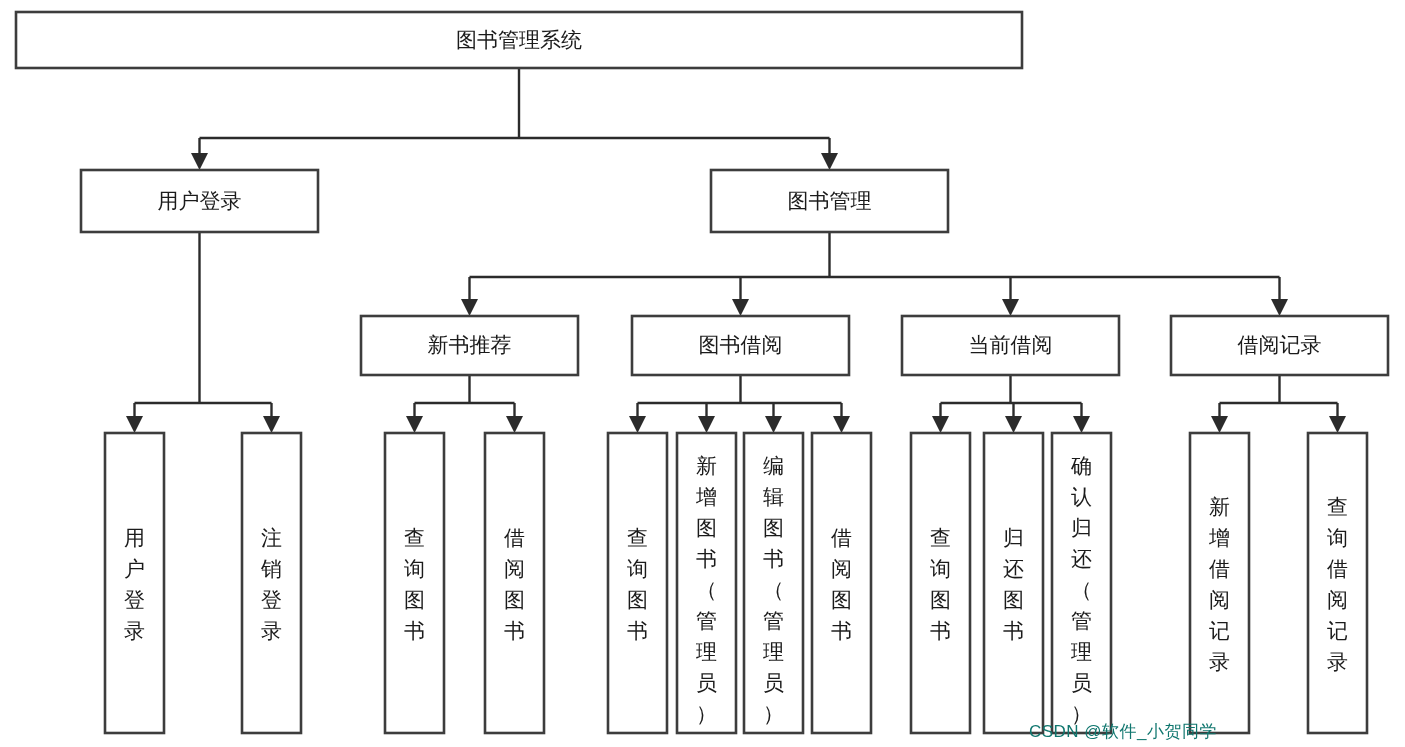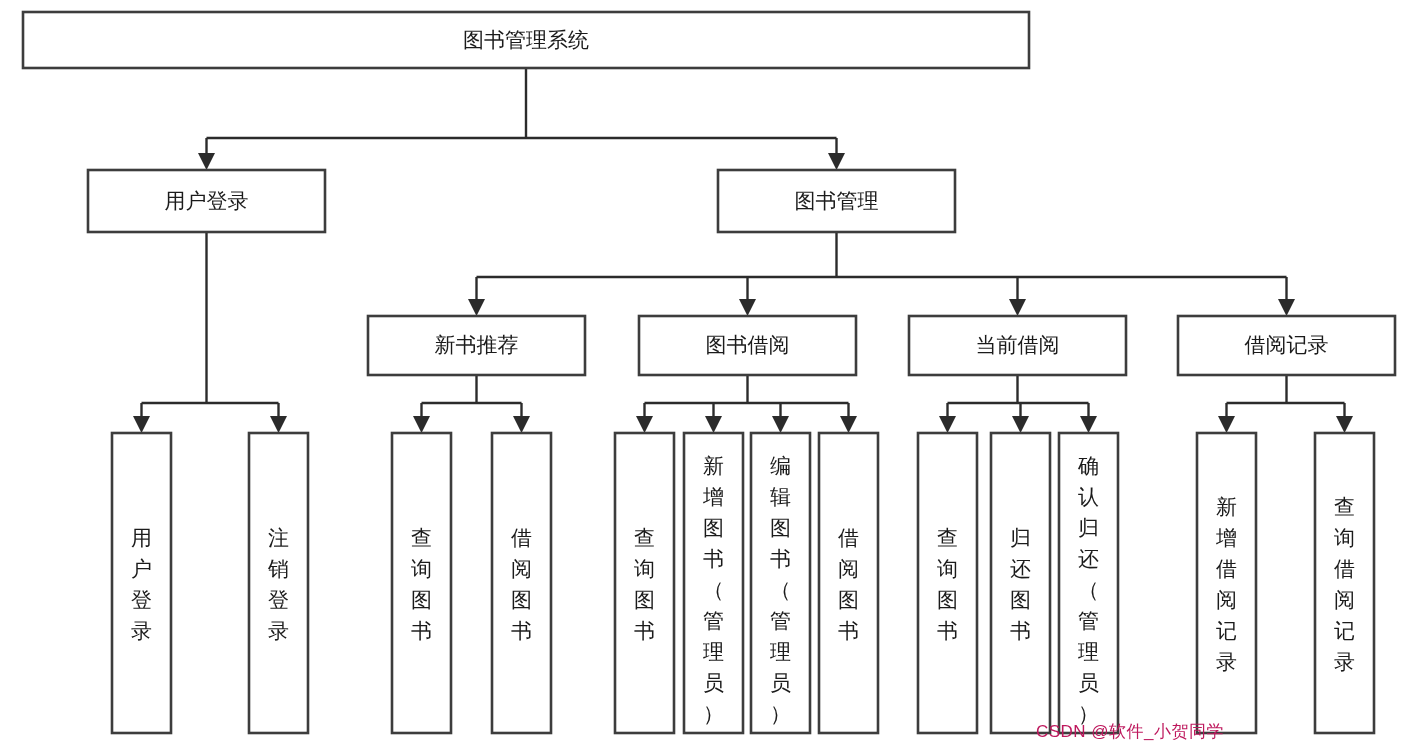--- a/index.html
+++ b/index.html
@@ -13,21 +13,20 @@
     font-family: "Liberation Sans", "DejaVu Sans", sans-serif;
     overflow: hidden;
     position: relative;
   }
   #diagram-root {
     position: absolute;
     left: 0;
     top: 0;
     width: 1225px;
     height: 747px;
-    margin-left: 7px;
   }
   svg.diagram {
     display: block;
     width: 1405px;
     height: 747px;
   }
   .node-rect {
     fill: #ffffff;
     stroke: #3d3d3d;
     stroke-width: 2.6;
@@ -53,21 +52,21 @@
   .arrow-head {
     fill: #2b2b2b;
     stroke: none;
   }
   .watermark {
     position: absolute;
     right: 8px;
     bottom: 4px;
     font-family: "Liberation Sans", "DejaVu Sans", sans-serif;
     font-size: 17px;
-    color: #be185d;
+    color: #0f766e;
     letter-spacing: 0.5px;
     white-space: nowrap;
     user-select: none;
   }
 </style>
 </head>
 <body>
 
 <div id="diagram-root">
   <svg class="diagram" viewBox="0 0 1405 747" xmlns="http://www.w3.org/2000/svg">

